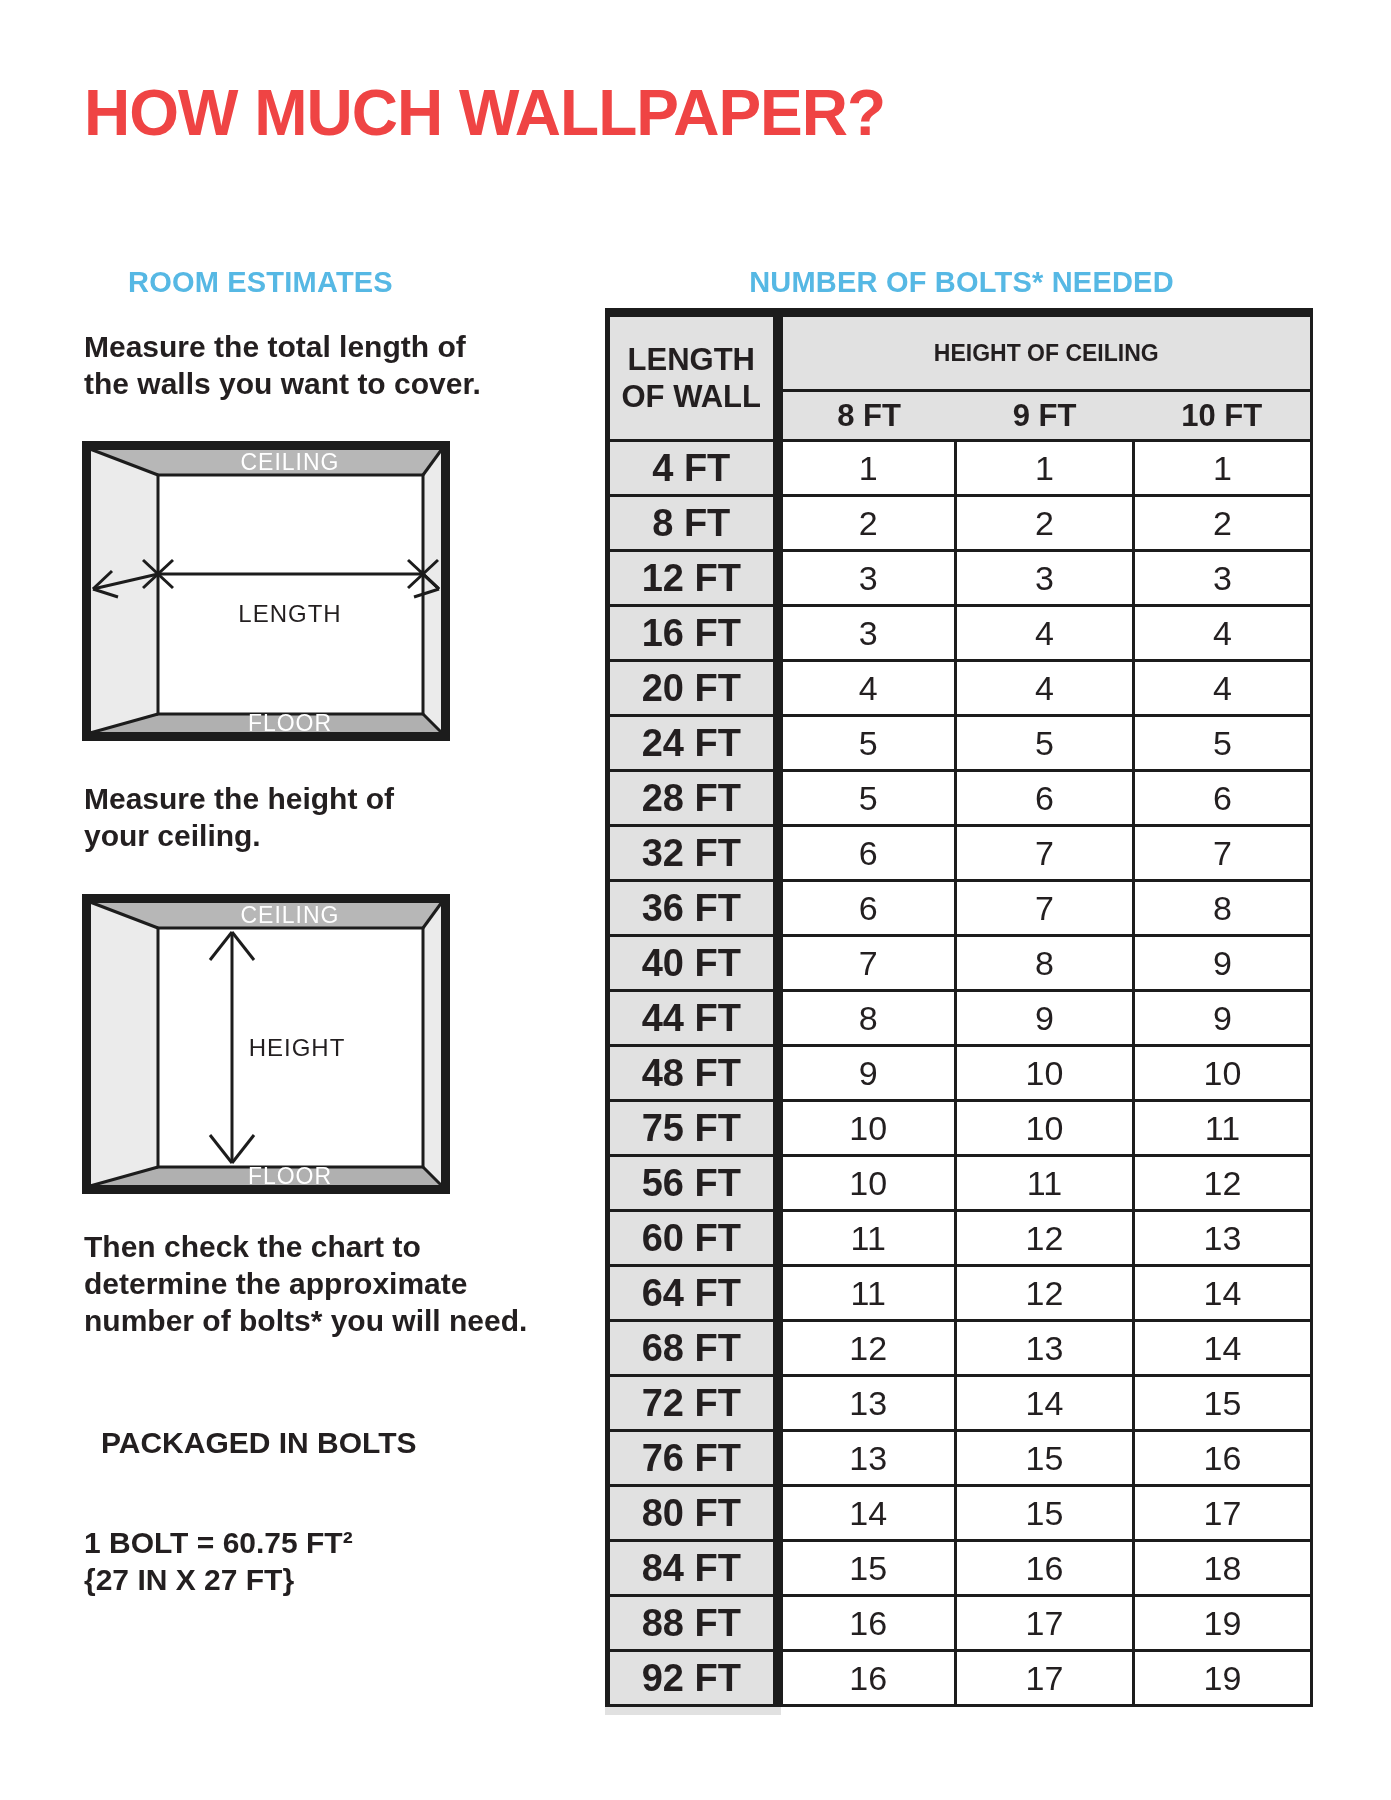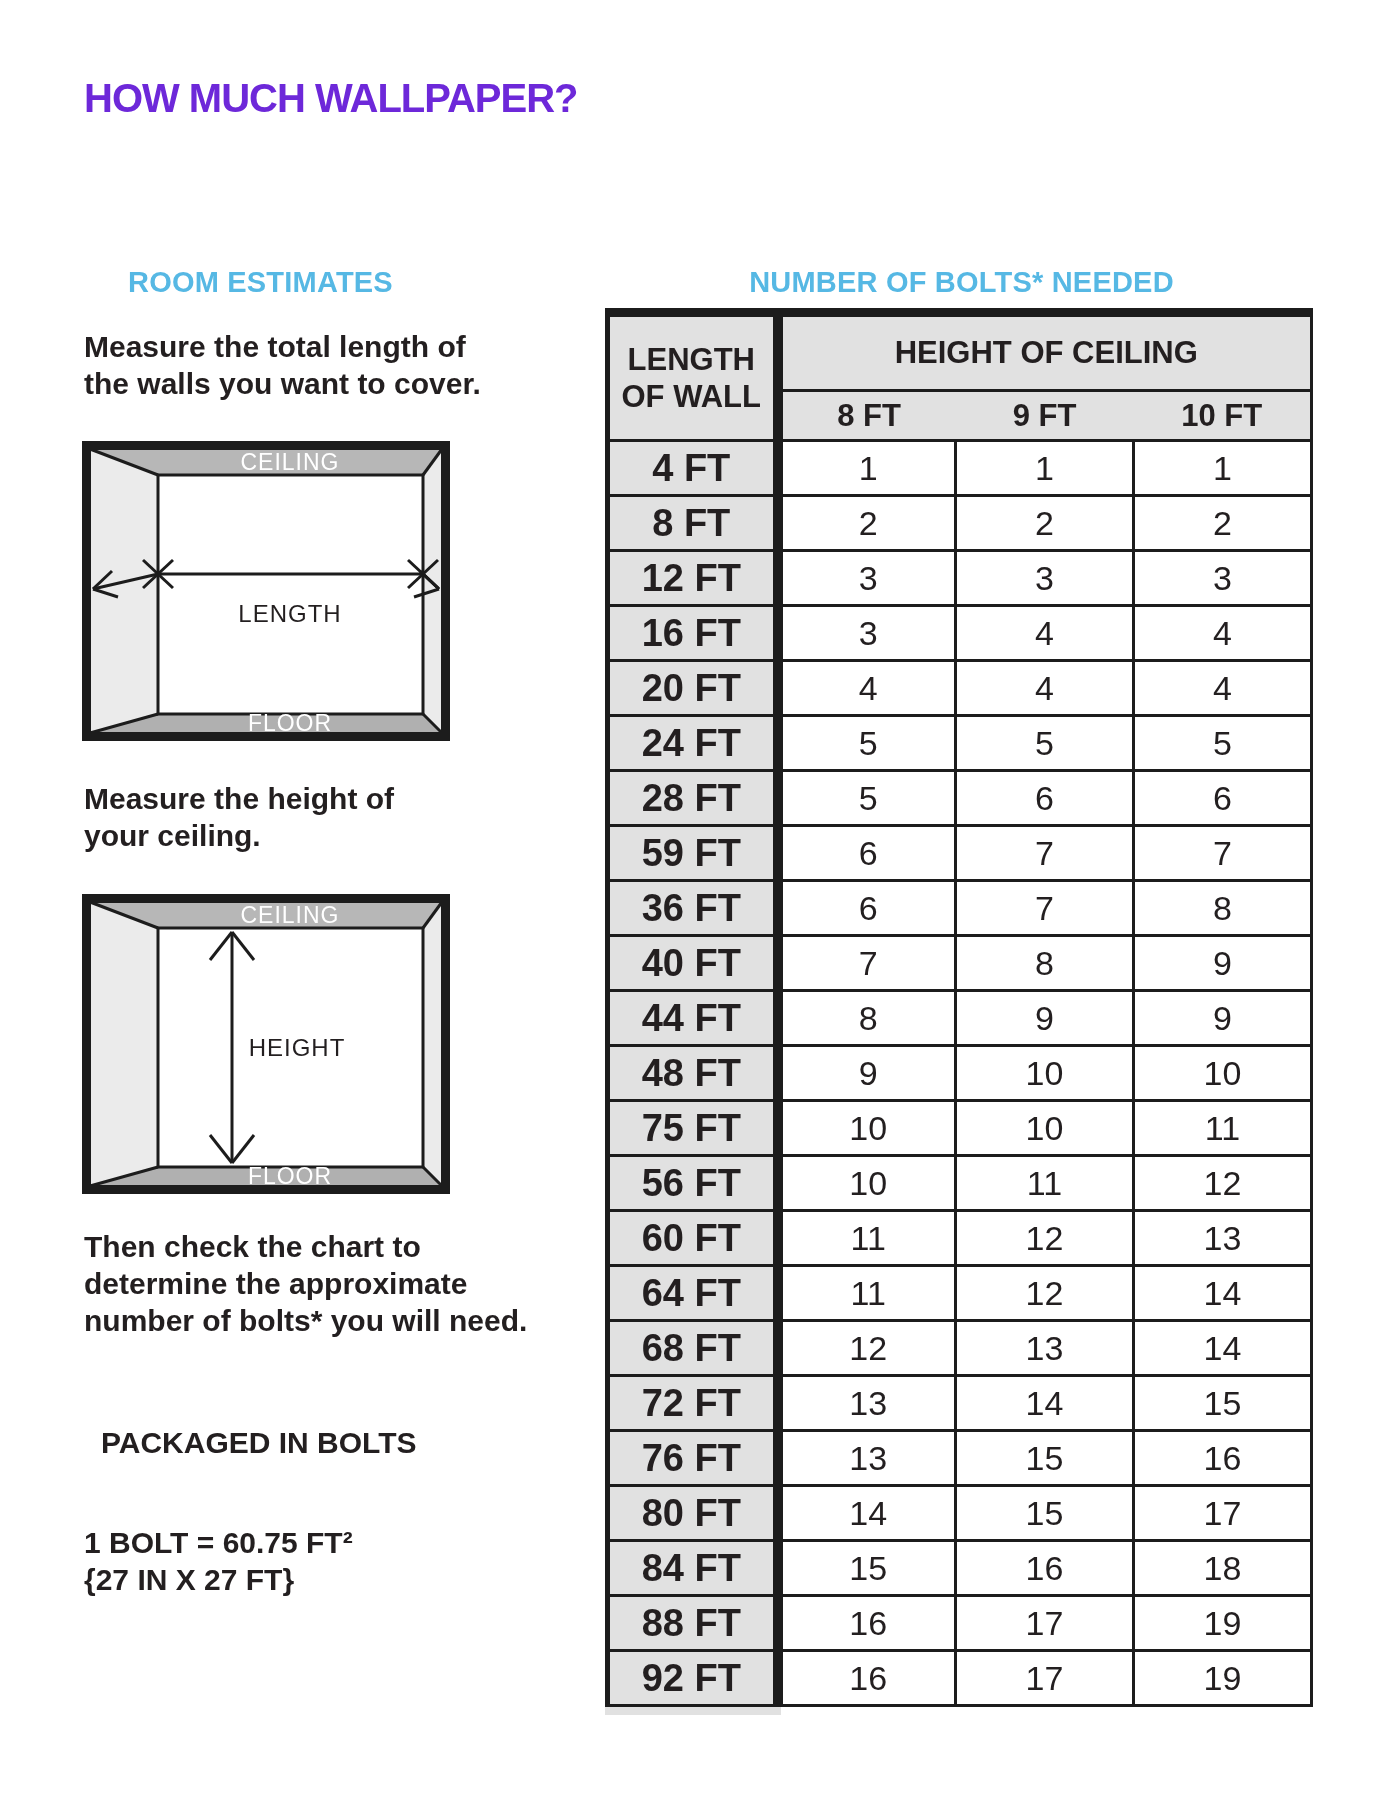--- a/index.html
+++ b/index.html
@@ -2,22 +2,22 @@
 <html><head>
 <meta charset="utf-8">
 <style>
   html,body{margin:0;padding:0;}
   body{
     width:1391px;height:1800px;position:relative;background:#ffffff;
     font-family:"Liberation Sans",sans-serif;color:#231f20;overflow:hidden;
   }
   .abs{position:absolute;}
   .title{
-    left:84px;top:76px;font-size:40px;font-weight:bold;letter-spacing:-1px;
-    color:#6d28d9;
+    left:84px;top:76px;font-size:64px;font-weight:bold;letter-spacing:-1px;
+    color:#ef4444;
   }
   .sec-heading{
     font-size:29px;font-weight:bold;color:#56b8e4;letter-spacing:0.2px;
   }
   .left-heading{left:84px;top:266px;margin-left:44px;}
   .table-heading{left:605px;top:266px;width:713px;text-align:center;}
   .para{
     left:84px;font-size:30px;line-height:37px;white-space:pre-line;color:#231f20;font-weight:bold;
   }
   .para1{top:328px;}
@@ -39,21 +39,21 @@
   .bolt-table th,.bolt-table td{
     border:3px solid #1c1c1c;text-align:center;vertical-align:middle;padding:0;
   }
   .bolt-table col.c0{width:170px;}
   .bolt-table col.c1,.bolt-table col.c2,.bolt-table col.c3{width:178px;}
   .bolt-table th.corner{
     background:#e1e1e1;border-right:10px solid #1c1c1c;
     font-size:31px;font-weight:bold;line-height:37px;white-space:pre-line;
   }
   .bolt-table th.group{
-    background:#e1e1e1;height:72px;font-size:31px;font-weight:bold;
+    background:#e1e1e1;height:72px;font-size:23px;font-weight:bold;
     border-left-width:0;border-right-width:0;
   }
   .bolt-table th.sub{
     background:#e1e1e1;height:47px;font-size:31px;font-weight:bold;
     border-left-width:0;border-right-width:0;
   }
   .bolt-table tbody th{
     background:#e1e1e1;border-right:10px solid #1c1c1c;
     font-size:38px;font-weight:bold;height:52px;
   }
@@ -197,21 +197,21 @@
           <td>5</td>
           <td>5</td>
         </tr>
         <tr>
           <th>28 FT</th>
           <td>5</td>
           <td>6</td>
           <td>6</td>
         </tr>
         <tr>
-          <th>59 FT</th>
+          <th>32 FT</th>
           <td>6</td>
           <td>7</td>
           <td>7</td>
         </tr>
         <tr>
           <th>36 FT</th>
           <td>6</td>
           <td>7</td>
           <td>8</td>
         </tr>

